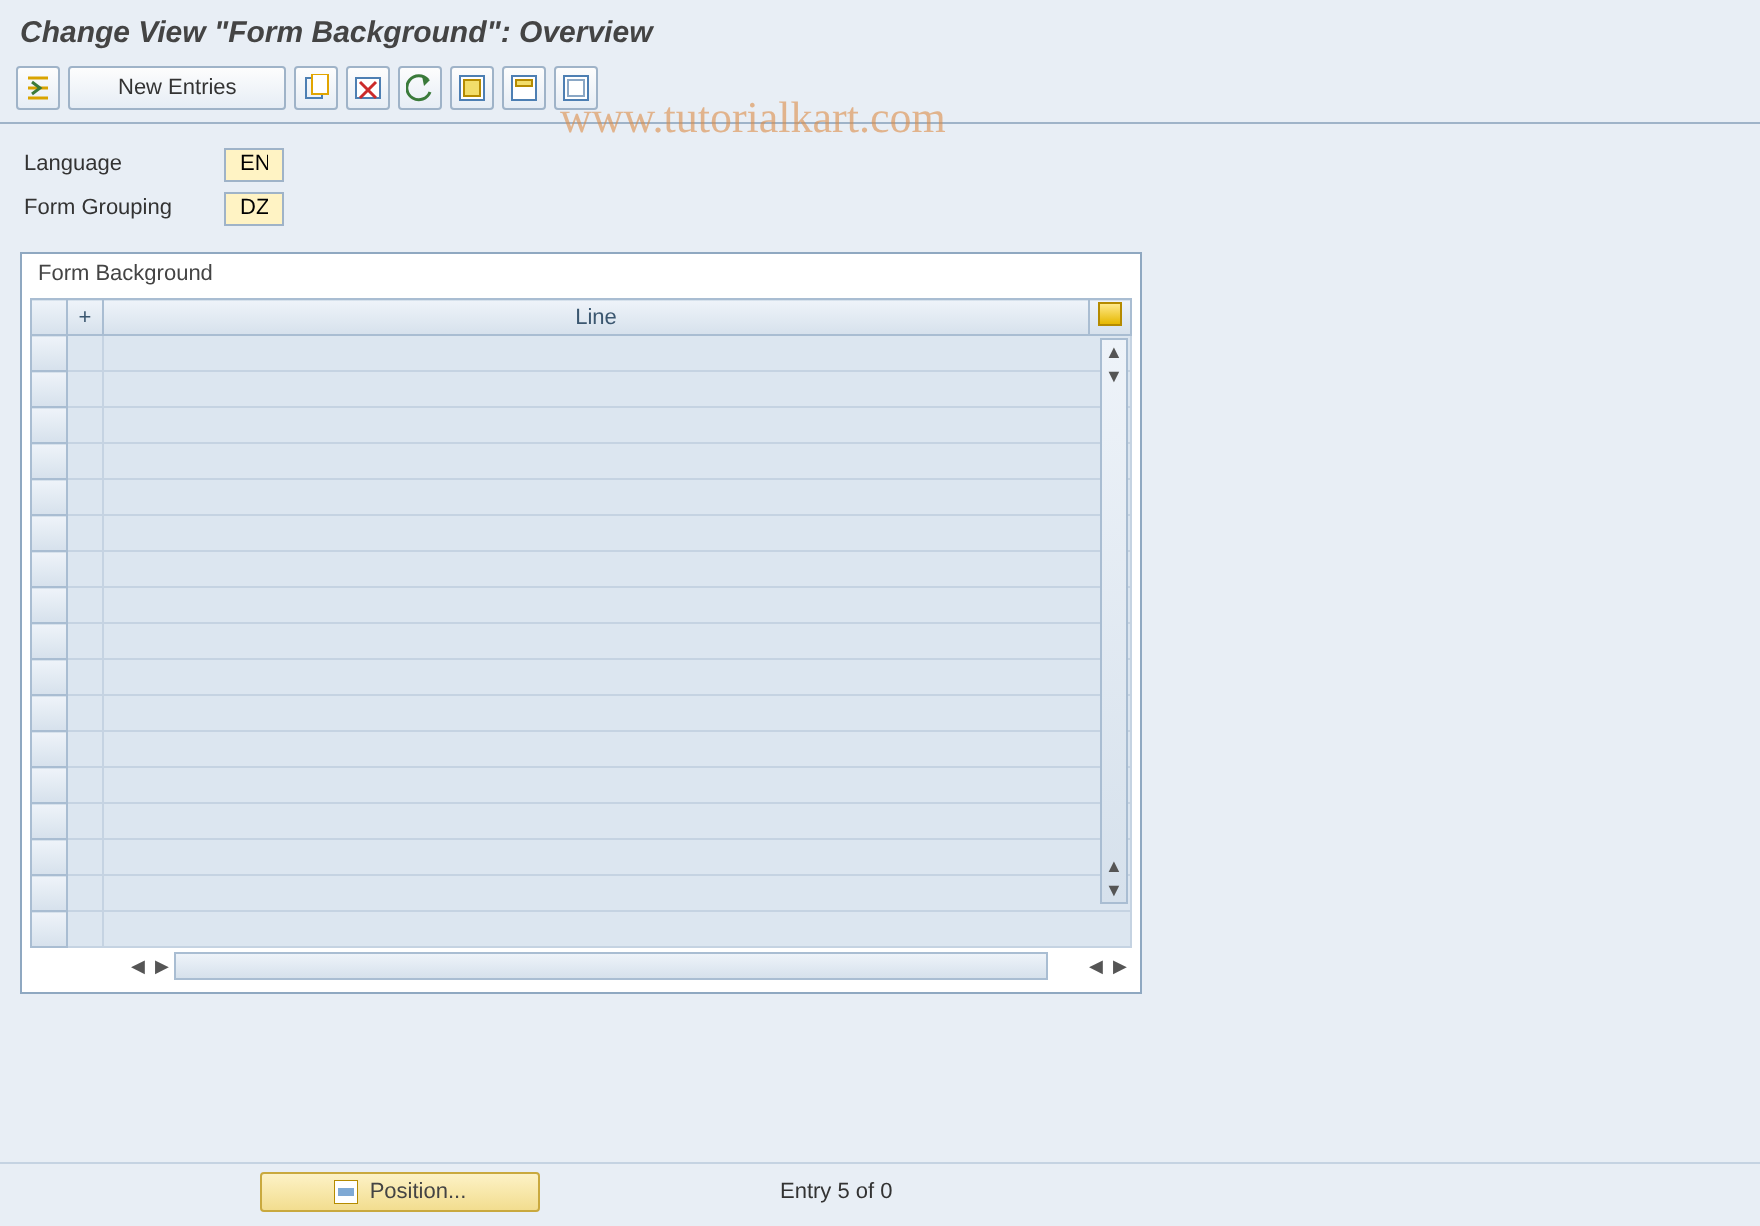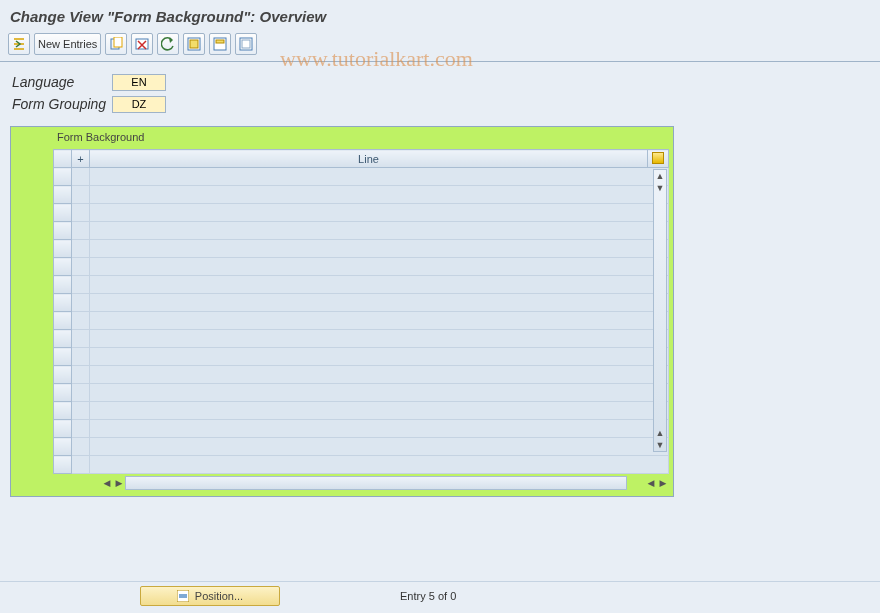--- a/index.html
+++ b/index.html
@@ -1,49 +1,49 @@
 <!DOCTYPE html>
 <html><head>
   <meta charset="utf-8">
   <style>
     * { box-sizing: border-box; margin: 0; padding: 0; font-family: Arial, Helvetica, sans-serif; }
     body { background:#e8eef5; width:880px; height:613px; position:relative; font-size:11px; color:#333; }
     .page-title { font-size:15px; font-style:italic; font-weight:bold; color:#444; padding:8px 10px 6px; }
     .toolbar { display:flex; align-items:center; gap:4px; padding:2px 8px 6px; border-bottom:1px solid #9fb3c8; margin-bottom:6px; }
     .btn-icon { width:22px; height:22px; border:1px solid #9fb3c8; background:linear-gradient(#fdfdfd,#e6edf5); border-radius:2px; display:flex; align-items:center; justify-content:center; cursor:pointer; }
     .btn-icon svg { display:block; }
-    .btn-text { height:22px; padding:0 3px; border:1px solid #9fb3c8; background:linear-gradient(#fdfdfd,#e6edf5); border-radius:2px; display:flex; align-items:center; font-size:11px; cursor:pointer; }
+    .btn-text { height:22px; padding:0 24px; border:1px solid #9fb3c8; background:linear-gradient(#fdfdfd,#e6edf5); border-radius:2px; display:flex; align-items:center; font-size:11px; cursor:pointer; }
 
     .form-fields { padding:4px 12px 10px; }
     .field-row { display:flex; align-items:center; height:20px; margin-bottom:2px; }
-    .field-label { width:100px; font-size:14px; color:#333;font-style:italic; }
-    .field-input { width:54px; height:17px; border:1px solid #9fb3c8; background:#fff; font-size:11px; padding:0 7px; text-align:center; }
+    .field-label { width:100px; font-size:11px; color:#333; }
+    .field-input { width:30px; height:17px; border:1px solid #9fb3c8; background:#fff; font-size:11px; padding:0 7px; text-align:left; }
     .field-input.highlight { background:#fff3c4; }
 
-    .panel { margin:0 10px 8px 10px; border:1px solid #8fa8c1; background:#bef264; width:664px; position:relative;padding-left:38px; }
+    .panel { margin:0 10px 8px 10px; border:1px solid #8fa8c1; background:#ffffff; width:561px; position:relative; }
     .panel-title { font-size:11px; color:#444; padding:4px 8px 6px; }
     .grid-wrap { position:relative; padding:0 4px 0 4px; }
     .grid { width:100%; border-collapse:collapse; background:#dce6f0; }
     .grid th, .grid td { font-size:11px; font-weight:normal; text-align:center; }
     .grid thead th { height:18px; background:linear-gradient(#eef3f9,#d6e1ec); border:1px solid #a9bdd2; color:#3b5770; padding:0 4px; }
     .grid tbody td { height:18px; border:1px solid #c5d3e2; background:#dce6f0; }
     .row-handle { background:linear-gradient(#eef3f9,#d6e1ec) !important; border:1px solid #a9bdd2 !important; }
     .col-handle { width:18px; }
     .col-plus { width:18px; text-align:center !important; }
     .col-line { }
     .col-cfg { width:20px; text-align:center; }
     .cfg-icon { display:inline-block; width:12px; height:12px; border:1px solid #b58b00; background:linear-gradient(#ffe98a,#e6b800); }
     .vscroll { position:absolute; right:6px; top:20px; bottom:22px; width:14px; background:linear-gradient(#eef3f9,#d6e1ec); border:1px solid #a9bdd2; display:flex; flex-direction:column; align-items:center; justify-content:space-between; }
     .scroll-btn { width:12px; height:12px; font-size:9px; color:#555; display:flex; align-items:center; justify-content:center; cursor:pointer; }
     .hscroll-row { display:flex; align-items:center; padding:2px 4px 6px; }
     .hscroll-spacer { width:48px; }
     .hscroll-track { flex:1; height:14px; background:linear-gradient(#eef3f9,#d6e1ec); border:1px solid #a9bdd2; position:relative; margin-right:18px; }
     .hscroll-btn { width:12px; height:12px; font-size:9px; color:#555; display:inline-flex; align-items:center; justify-content:center; cursor:pointer; }
 
-    .footer { position:absolute; bottom:4px; left:0; right:0; height:28px; border-top:1px solid #c5d3e2; display:flex; align-items:center; padding:0 20px; gap:120px; }
+    .footer { position:absolute; bottom:4px; left:0; right:0; height:28px; border-top:1px solid #c5d3e2; display:flex; align-items:center; padding:0 10px; gap:120px; }
     .position-btn { width:140px; height:20px; border:1px solid #c9a93e; background:linear-gradient(#fdf2c6,#f2dd8f); border-radius:2px; display:flex; align-items:center; justify-content:center; font-size:11px; color:#444; gap:6px; cursor:pointer; margin-left:120px;}
     .entry-text { font-size:11px; color:#333; }
 
     .watermark { position:absolute; left:280px; top:46px; font-family:Georgia,serif; font-size:22px; color:rgba(220,140,70,0.6); pointer-events:none; }
   </style>
 </head>
 <body>
 
 <div class="page-title">Change View "Form Background": Overview</div>
 

